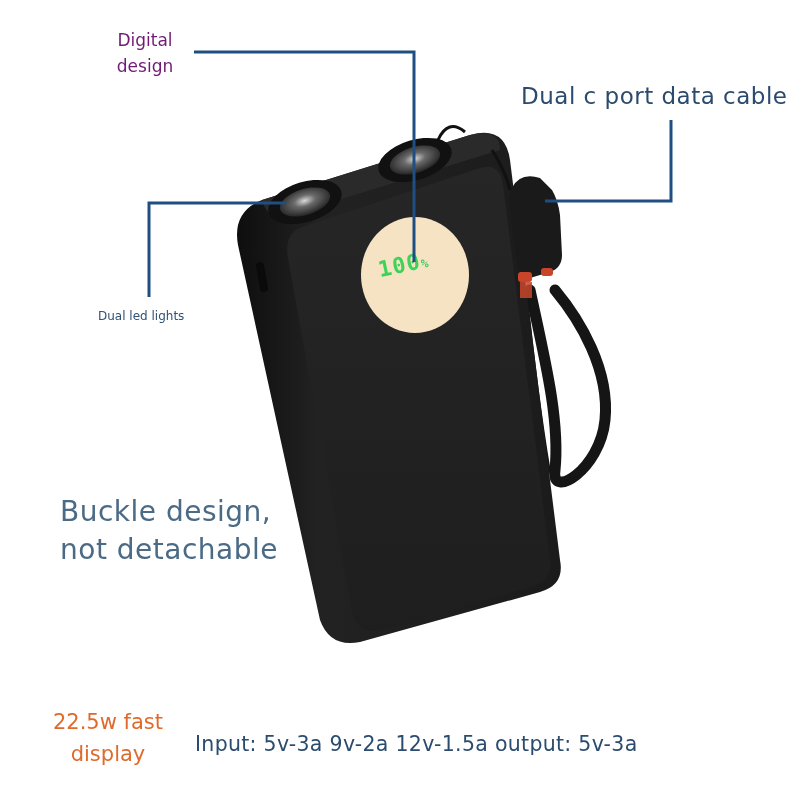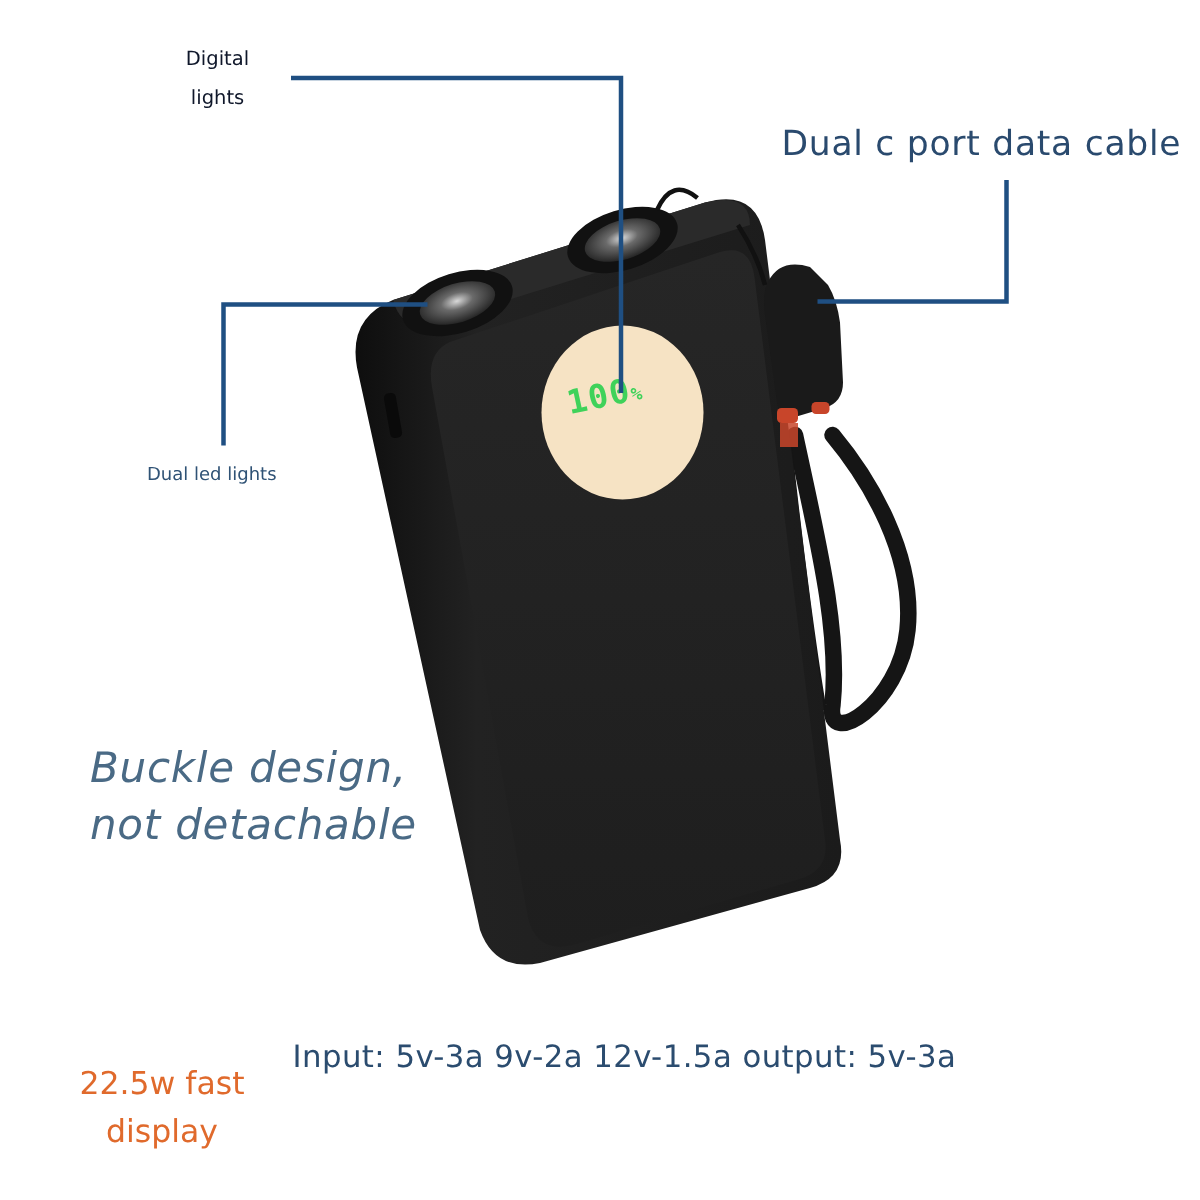--- a/index.html
+++ b/index.html
@@ -1,23 +1,23 @@
 <!DOCTYPE html>
 <html><head>
 <meta charset="utf-8">
 <style>
   html, body { margin:0; padding:0; background:#ffffff; }
   body { width:800px; height:800px; position:relative; overflow:hidden; font-family:"DejaVu Sans","Liberation Sans",sans-serif; }
   .abs { position:absolute; }
-  .lbl-small { color:#0f172a; font-size:13px; line-height:26px; text-align:center; }
+  .lbl-small { color:#701a75; font-size:17px; line-height:26px; text-align:center; }
   .lbl-cable { color:#2a4a6e; font-size:23px; letter-spacing:0.5px;margin-left:34px; }
   .lbl-led { color:#2f5275; font-size:12px; }
   .lbl-buckle { color:#4a6a85; font-size:28px; line-height:38px; letter-spacing:0.5px; }
   .lbl-fast { color:#e06a2c; font-size:21px; line-height:32px; text-align:center; }
-  .spec { color:#2b4c6f; font-size:20.5px; line-height:32px; letter-spacing:0.3px; }
+  .spec { color:#2b4c6f; font-size:20.5px; line-height:32px; letter-spacing:0.3px;margin-top:40px; }
   svg.stage { position:absolute; left:0; top:0; }
 </style>
 </head>
 <body>
 
 <svg class="stage" width="800" height="800" viewBox="0 0 800 800">
   <defs>
     <linearGradient id="bodyGrad" x1="0" y1="0" x2="1" y2="0">
       <stop offset="0" stop-color="#0e0e0e"></stop>
       <stop offset="0.25" stop-color="#222"></stop>
@@ -76,28 +76,28 @@
 <svg class="stage" width="800" height="800" viewBox="0 0 800 800" style="pointer-events:none">
   <g stroke="#1f4f82" stroke-width="3" fill="none">
     <polyline points="194,52 414,52 414,262"></polyline>
     <polyline points="149,297 149,203 285,203"></polyline>
     <polyline points="671,120 671,201 545,201"></polyline>
   </g>
 </svg>
 
 <div class="abs lbl-small" style="left:100px; top:27px; width:90px;">
   <div>Digital</div>
-  <div>lights</div>
+  <div>design</div>
 </div>
 
 <div class="abs lbl-cable" style="left:487px; top:83px;">Dual c port data cable</div>
 
 <div class="abs lbl-led" style="left:98px; top:309px;">Dual led lights</div>
 
-<div class="abs lbl-buckle" style="left:60px; top:493px;font-style:italic;">
+<div class="abs lbl-buckle" style="left:60px; top:493px;">
   <div>Buckle design,</div>
   <div>not detachable</div>
 </div>
 
 <div class="abs lbl-fast" style="left:38px; top:706px; width:140px;">
   <div>22.5w fast</div>
   <div>display</div>
 </div>
 
 <div class="abs spec" style="left:195px; top:688px;">

